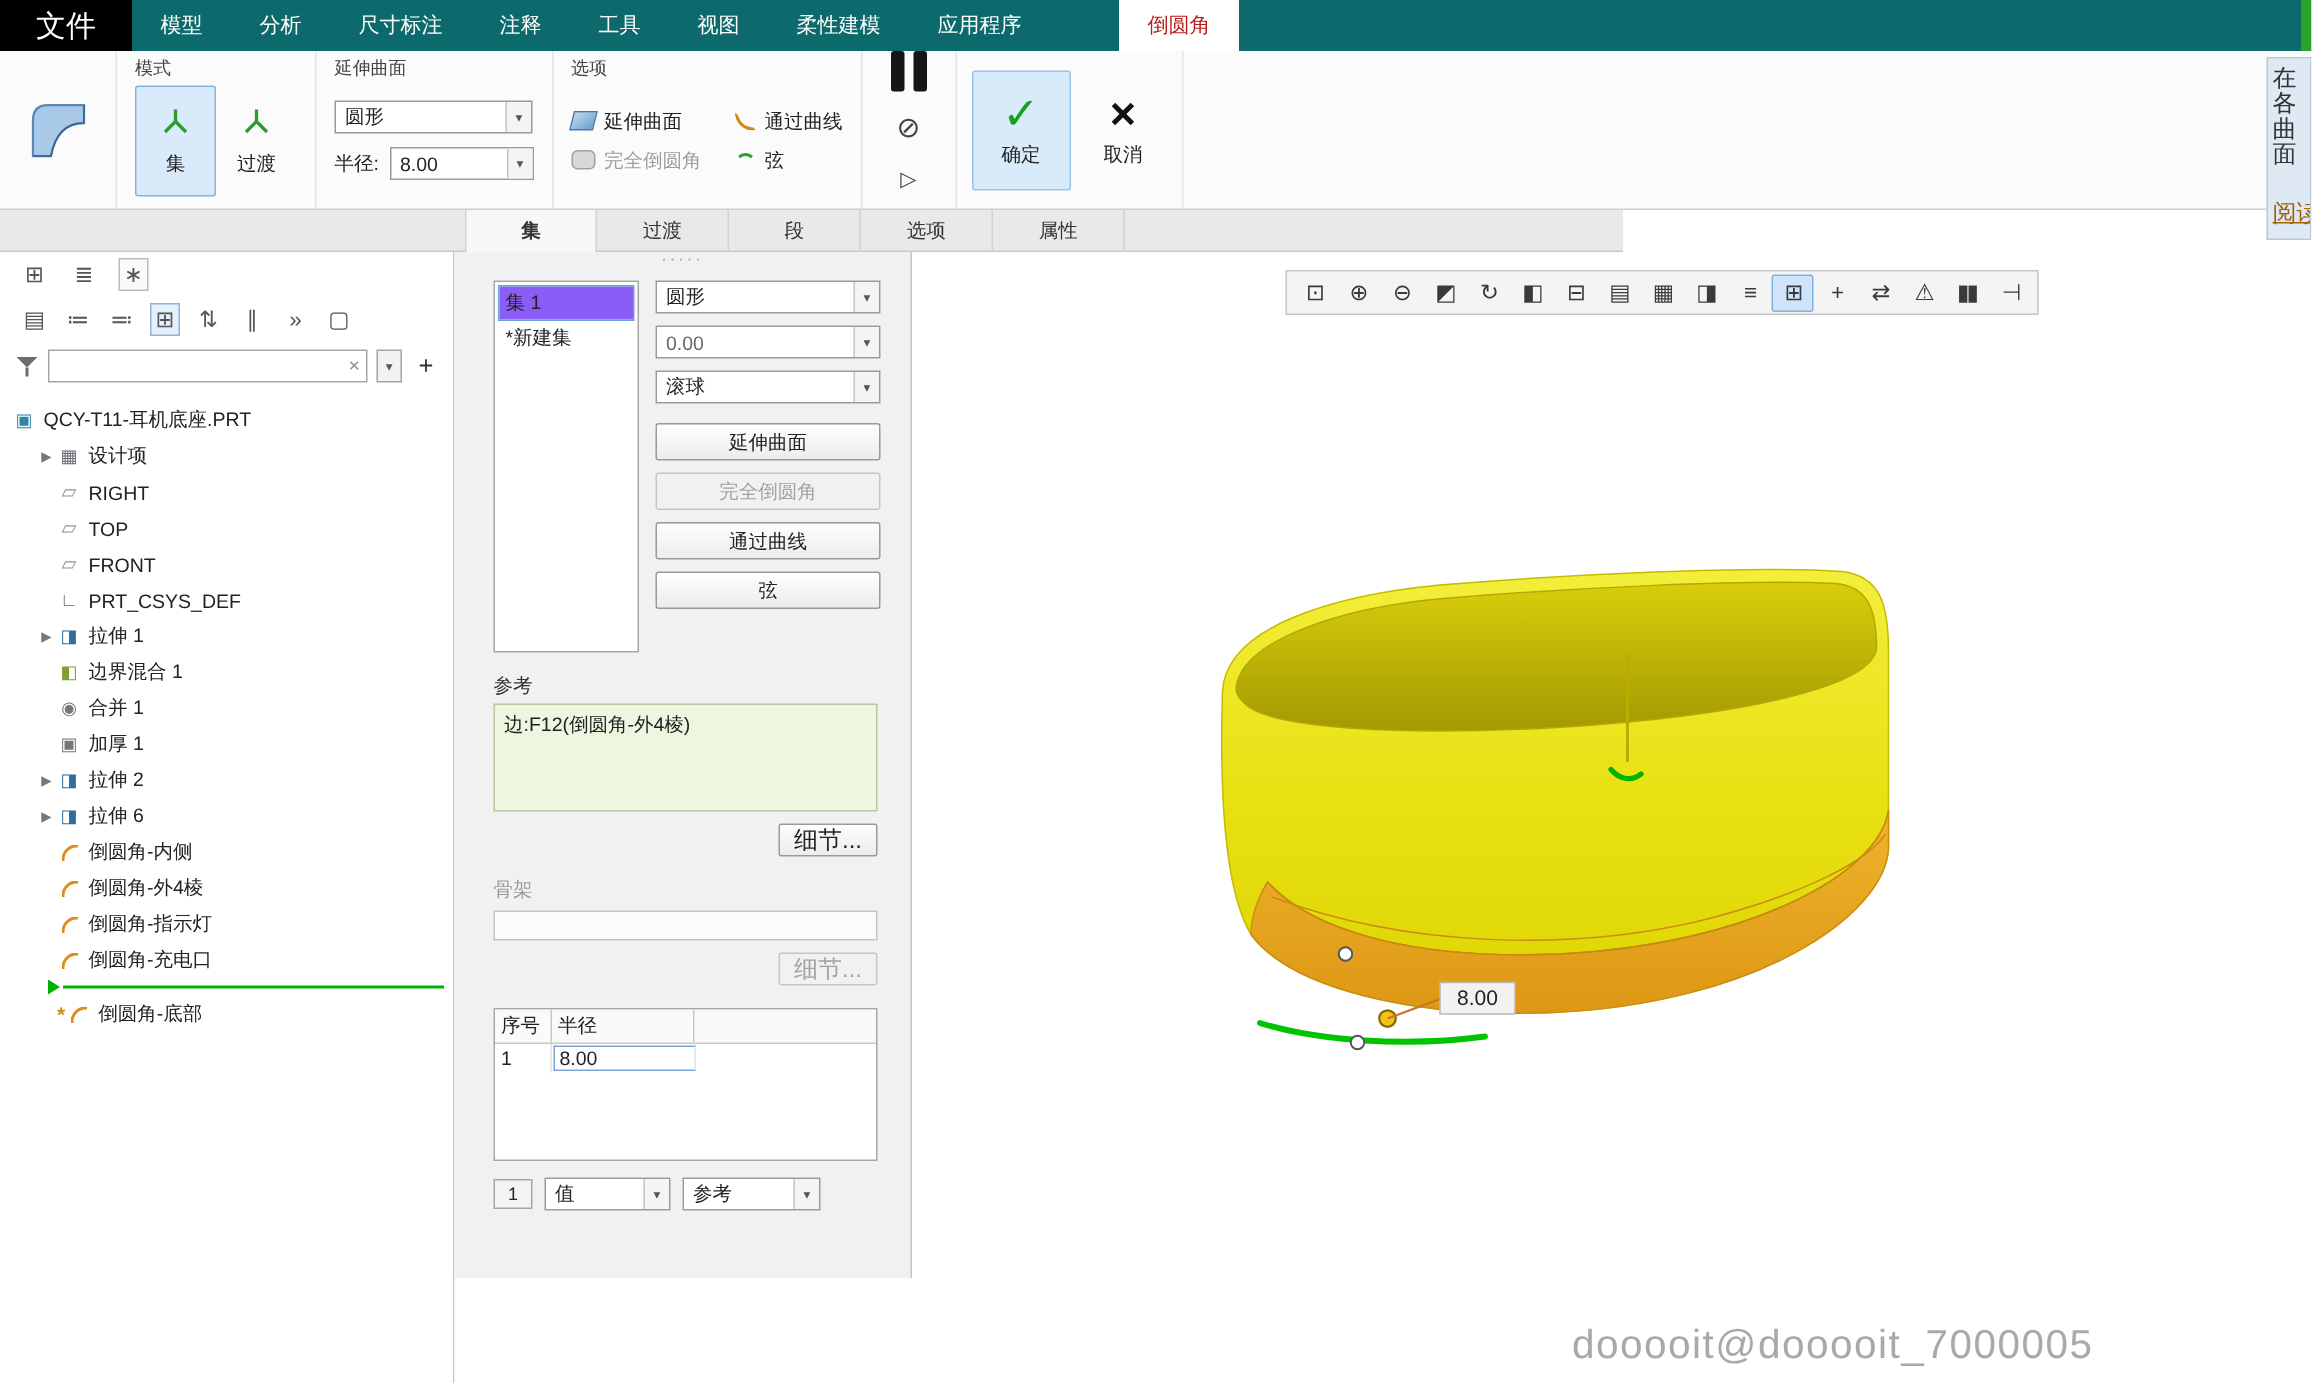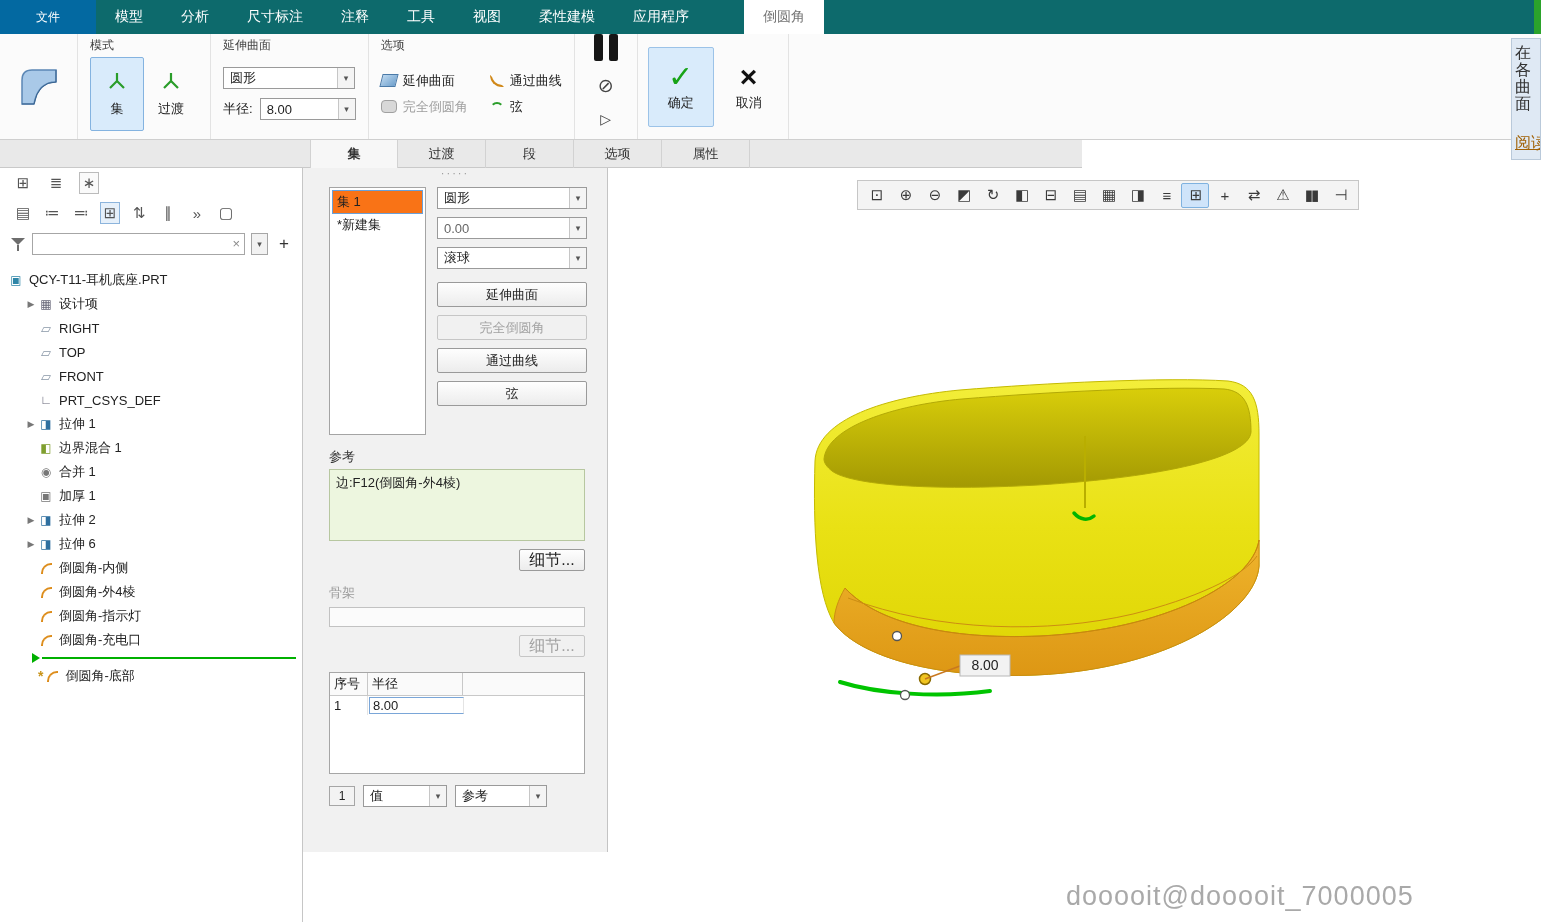--- a/index.html
+++ b/index.html
@@ -2,23 +2,23 @@
 <html><head>
 <meta charset="utf-8">
 <style>
   *{margin:0;padding:0;box-sizing:border-box}
   html,body{width:1541px;height:922px}
   body{font-family:"Liberation Sans","DejaVu Sans",sans-serif;font-size:13px;color:#222;background:#fff;overflow:hidden}
   .app{position:relative;width:1541px;height:922px;background:#fff;overflow:hidden}
 
   
   .menubar{position:absolute;top:0;left:0;right:0;height:34px;background:#0d6a6c;display:flex;align-items:stretch}
-  .file-btn{background:#0369a1;color:#fff;padding:0 36px;display:flex;align-items:center;font-size:12px;cursor:default}
+  .file-btn{background:#000000;color:#fff;padding:0 24px;display:flex;align-items:center;font-size:20px;cursor:default}
   .menu-tab{color:#fff;padding:0 19px;display:flex;align-items:center;font-size:14px;cursor:default}
-  .menu-tab.ctx{margin-left:36px;background:#fff;color:#737373}
+  .menu-tab.ctx{margin-left:46px;background:#fff;color:#b91c1c}
   .win-accent{position:absolute;right:0;top:0;width:7px;height:34px;background:#2ba32b}
 
   
   .ribbon{position:absolute;top:34px;left:0;right:0;height:106px;background:#fbfbfb;border-bottom:1px solid #cfcfcf;display:flex}
   .feature-block{width:78px;display:flex;align-items:center;justify-content:center;border-right:1px solid #e3e3e3}
   .rgroup{padding:3px 12px 6px;border-right:1px solid #e3e3e3;display:flex;flex-direction:column}
   .rgroup-label{font-size:12px;color:#444;height:17px}
   .rgroup-body{flex:1;display:flex;align-items:center}
   .big-btn{width:54px;height:74px;display:flex;flex-direction:column;align-items:center;justify-content:center;gap:5px;font-size:13px;border:1px solid transparent;border-radius:2px}
   .big-btn.selected{background:#d9ebfb;border-color:#84b3e0}
@@ -84,21 +84,21 @@
   .sep-arrow{width:0;height:0;border-left:8px solid #00b000;border-top:5px solid transparent;border-bottom:5px solid transparent;margin-right:2px}
   .sep-line{flex:1;height:2px;background:#00b000;margin-right:6px}
 
   
   .dashboard{position:absolute;top:168px;left:303px;width:305px;bottom:0;background:#fff}
   .dash-surface{height:684px;background:#f1f1f1;border-right:1px solid #c4c4c4;position:relative}
   .dots{text-align:center;color:#999;font-size:11px;letter-spacing:2px;height:13px;line-height:11px}
   .dash-main{display:flex;gap:11px;padding:6px 16px 0 26px}
   .set-list{width:97px;height:248px;background:#fff;border:1px solid #a4a4a4;padding:2px;font-size:13px}
   .set-item{padding:2px 4px;margin:1px;cursor:default}
-  .set-item.selected{background:#f97316;outline:1px solid #6aa0d8}
+  .set-item.selected{background:#8b5cf6;outline:1px solid #6aa0d8}
   .ctrl-col{width:150px;display:flex;flex-direction:column;gap:8px}
   .dbtn{height:25px;display:flex;align-items:center;justify-content:center;font-size:13px;background:linear-gradient(#fefefe,#ececec);border:1px solid #9a9a9a;border-radius:2px}
   .dbtn.disabled{color:#a2a2a2;background:#f1f1f1;border-color:#c6c6c6}
   .sec-label{font-size:13px;color:#333;padding:13px 0 3px 26px}
   .sec-label.disabled{color:#9b9b9b}
   .ref-box{margin:0 22px 0 26px;height:72px;background:#edf6df;border:1px solid #b7c7a0;padding:4px 6px;font-size:13px}
   .detail-row{display:flex;justify-content:flex-end;padding:8px 22px 0 0}
   .detail-btn{width:66px;height:22px;display:flex;align-items:center;justify-content:center;font-size:16px;background:linear-gradient(#fefefe,#ececec);border:1px solid #9a9a9a;border-radius:2px}
   .detail-btn.disabled{color:#a2a2a2;background:#f1f1f1;border-color:#c6c6c6}
   .sk-input{margin:2px 22px 0 26px;height:20px;background:#fbfbfb;border:1px solid #c2c2c2}
@@ -110,21 +110,21 @@
   .cw1{width:38px;flex:none}.cw2{width:95px;flex:none}
   .cell-edit{margin:1px;border:1px solid #7aa6d8;background:#fff;padding:0 3px !important}
   .dash-footer{display:flex;align-items:center;gap:8px;margin:11px 22px 0 26px}
   .idx{width:26px;height:20px;border:1px solid #a6a6a6;background:#f3f3f3;display:flex;align-items:center;justify-content:center;font-size:12px}
 
   
   .canvas{position:absolute;top:168px;left:608px;right:0;bottom:0;background:#fff}
   .canvas-toolbar{position:absolute;top:12px;left:249px;height:30px;background:#f4f4f4;border:1px solid #c6c6c6;display:flex;align-items:center;padding:0 4px;gap:1px;z-index:3}
   .ct-ic{width:28px;height:25px;display:flex;align-items:center;justify-content:center;font-size:15px;color:#3a3a3a;border:1px solid transparent;border-radius:2px;letter-spacing:-2px}
   .ct-ic.active{background:#cfe4fa;border-color:#7fb2e0}
-  .watermark{position:absolute;left:458px;bottom:10px;font-size:27px;color:#a9a9a9;letter-spacing:1px}
+  .watermark{position:absolute;left:440px;bottom:10px;font-size:27px;color:#a9a9a9;letter-spacing:1px}
   svg.viewport{position:absolute;top:0;left:0}
 </style>
 </head>
 <body>
 
 <div class="app">
 
   <div class="menubar">
     <div class="file-btn">文件</div>
     <div class="menu-tab">模型</div>

